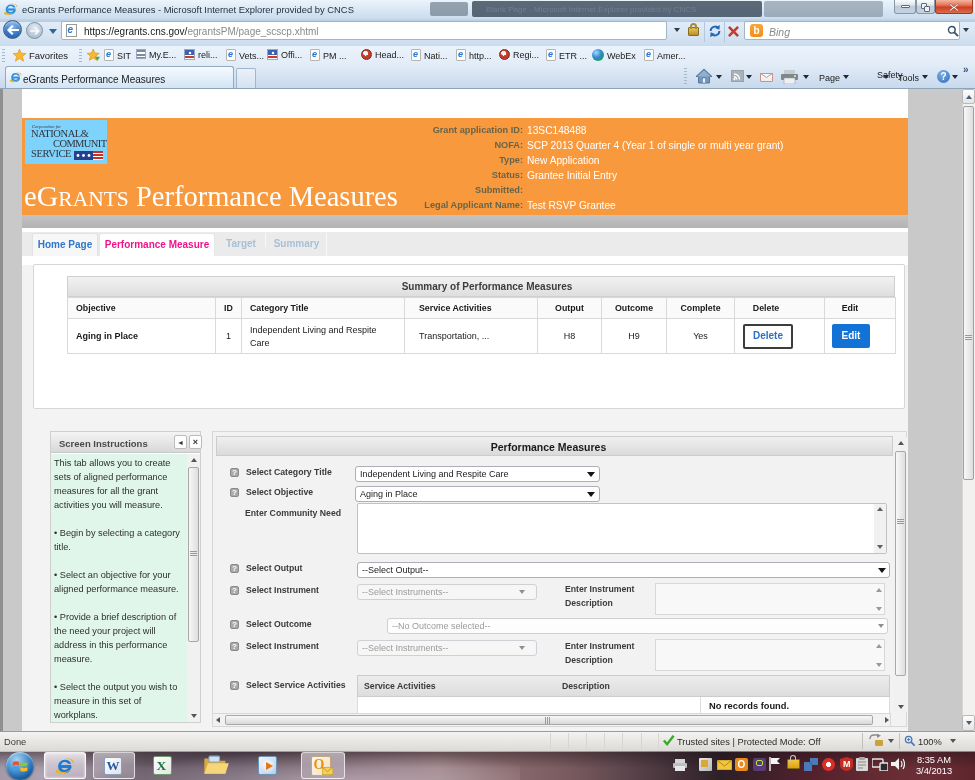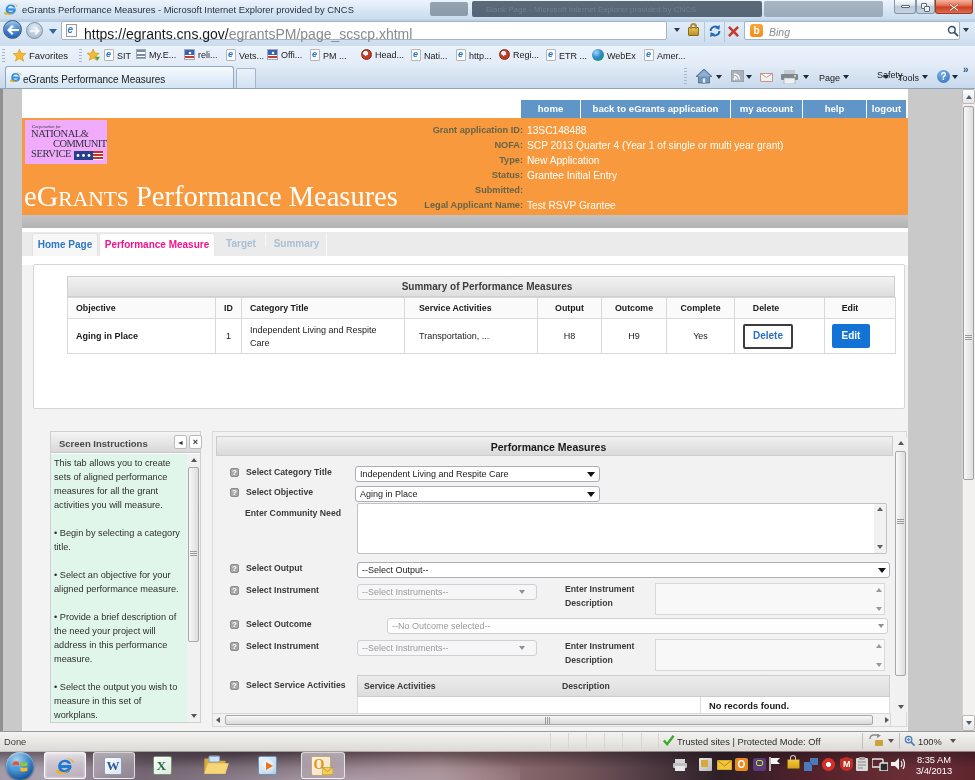--- a/index.html
+++ b/index.html
@@ -63,21 +63,21 @@
     </svg>
 <div class="a" style="left:26px;top:22px;width:17px;height:17px;border-radius:50%;background:radial-gradient(circle at 50% 32%,#e4edf5 0%,#bccbd9 55%,#9fb4c6 100%);border:1px solid #7e93a6;"></div>
 <svg class="a" style="left:30px;top:27px;" width="10" height="8" viewBox="0 0 12 10">
       <path d="M7 0 L5.5 1.5 L8 4 H0 V6 H8 L5.5 8.5 L7 10 L12 5z" fill="#f7fafc"></path>
     </svg>
 <div class="a" style="left:49px;top:29px;width:0;height:0;border-left:4.5px solid transparent;border-right:4.5px solid transparent;border-top:5.5px solid #2b679c;"></div>
 
 <div class="a" style="left:61px;top:21px;width:606px;height:19px;background:#fff;border:1px solid #a3b4c5;border-radius:2px;"></div>
 <div class="a" style="left:66px;top:24px;width:11px;height:13px;background:#fff;border:1px solid #9a9a9a;"></div>
 <div class="a" style="left:67.5px;top:24px;font-size:10px;font-weight:bold;font-style:italic;color:#2b7bd0;">e</div>
-<div class="a" style="left:84px;top:26px;font-size:14px;color:#1a1a1a;">https://egrants.cns.gov/<span style="color:#8a8a8a;">egrantsPM/page_scscp.xhtml</span></div>
+<div class="a" style="left:84px;top:26px;font-size:10px;color:#1a1a1a;">https://egrants.cns.gov/<span style="color:#8a8a8a;">egrantsPM/page_scscp.xhtml</span></div>
 <div class="a tri" style="left:674px;top:28px;border-top-color:#2a3c4e;"></div>
 
 <div class="a" style="left:688px;top:27px;width:11px;height:9px;background:linear-gradient(180deg,#e8c64e,#b8902a);border:1px solid #8a6a1d;border-radius:1px;"></div>
 <div class="a" style="left:690px;top:23px;width:7px;height:6px;border:2px solid #a88c3a;border-bottom:none;border-radius:4px 4px 0 0;"></div>
 <div class="a" style="left:704px;top:22px;width:1px;height:20px;background:#b4c6d9;"></div>
 
 <svg class="a" style="left:708px;top:24px;" width="14" height="14" viewBox="0 0 16 16">
       <path d="M3 8 a5 5 0 0 1 9-3" stroke="#2468b8" stroke-width="2.2" fill="none"></path>
       <path d="M13.5 1 L13 6.5 L8 4.5z" fill="#2468b8"></path>
       <path d="M13 8 a5 5 0 0 1 -9 3" stroke="#2468b8" stroke-width="2.2" fill="none"></path>
@@ -177,31 +177,24 @@
 <div class="a" style="left:22px;top:89px;width:886px;height:642px;background:#fff;"></div>
 
 <div class="a" style="left:962px;top:89px;width:13px;height:642px;background:#f2f1ef;border-left:1px solid #d5d5d5;"></div>
 <div class="a scrbtn" style="left:962px;top:89px;width:13px;height:15px;"></div>
 <div class="a" style="left:965.5px;top:95px;width:0;height:0;border-left:3px solid transparent;border-right:3px solid transparent;border-bottom:4px solid #4d5e70;"></div>
 <div class="a" style="left:963px;top:106px;width:11px;height:374px;background:linear-gradient(90deg,#f8f8f8,#dedede);border:1px solid #a0a0a0;border-radius:2px;"></div>
 <div class="a grip3" style="left:965px;top:335px;"></div>
 <div class="a scrbtn" style="left:962px;top:715px;width:13px;height:16px;"></div>
 <div class="a" style="left:965.5px;top:721px;width:0;height:0;border-left:3px solid transparent;border-right:3px solid transparent;border-top:4px solid #4d5e70;"></div>
 
-<div class="a" style="left:521px;top:100px;width:385px;height:18px;">
-<div class="navbtn" style="left:0;width:59px;">home</div>
-<div class="navbtn" style="left:60px;width:149px;">back to eGrants application</div>
-<div class="navbtn" style="left:210px;width:71px;">my account</div>
-<div class="navbtn" style="left:282px;width:63px;">help</div>
-<div class="navbtn" style="left:346px;width:39px;">logout</div>
-</div>
 
 <div class="a" style="left:22px;top:118px;width:886px;height:98px;background:#f8993d;"></div>
 
-<div class="a" style="left:25px;top:120px;width:82px;height:44px;background:#f0abfc;font-family:'Liberation Serif',serif;color:#33333b;overflow:hidden;">
+<div class="a" style="left:25px;top:120px;width:82px;height:44px;background:#7dd3fc;font-family:'Liberation Serif',serif;color:#33333b;overflow:hidden;">
 <div style="position:absolute;left:7px;top:4px;font-size:4.5px;font-style:italic;">Corporation for</div>
 <div style="position:absolute;left:6px;top:8px;font-size:10.5px;letter-spacing:-0.4px;transform:scaleY(0.95);transform-origin:top;">NATIONAL&amp;</div>
 <div style="position:absolute;left:6px;top:18px;font-size:10.5px;letter-spacing:-0.6px;transform:scaleY(0.95);transform-origin:top;padding-left:22px;">COMMUNITY</div>
 <div style="position:absolute;left:6px;top:28px;font-size:10.5px;letter-spacing:-0.4px;transform:scaleY(0.95);transform-origin:top;">SERVICE</div>
 <div style="position:absolute;left:49px;top:31px;width:19px;height:9px;background:#26418c;"></div>
       <svg style="position:absolute;left:49px;top:31px;" width="19" height="9" viewBox="0 0 19 9">
         <circle cx="4" cy="4.5" r="1.4" fill="#fff"></circle>
         <circle cx="9.5" cy="4.5" r="1.4" fill="#fff"></circle>
         <circle cx="15" cy="4.5" r="1.4" fill="#fff"></circle>
       </svg>

